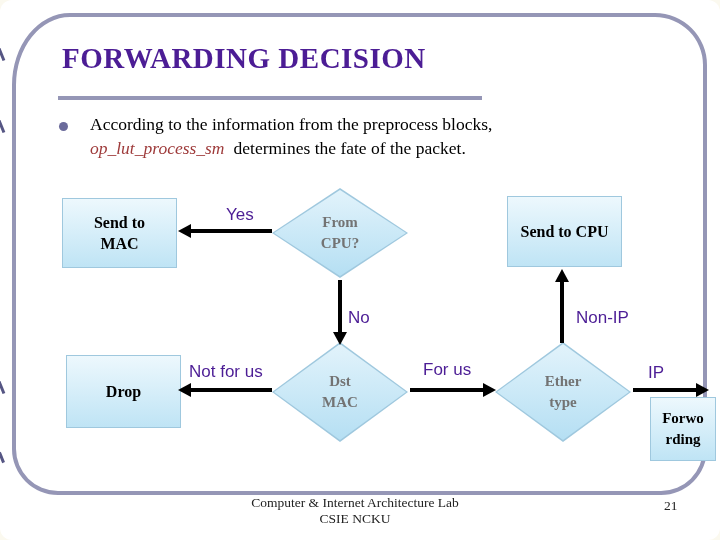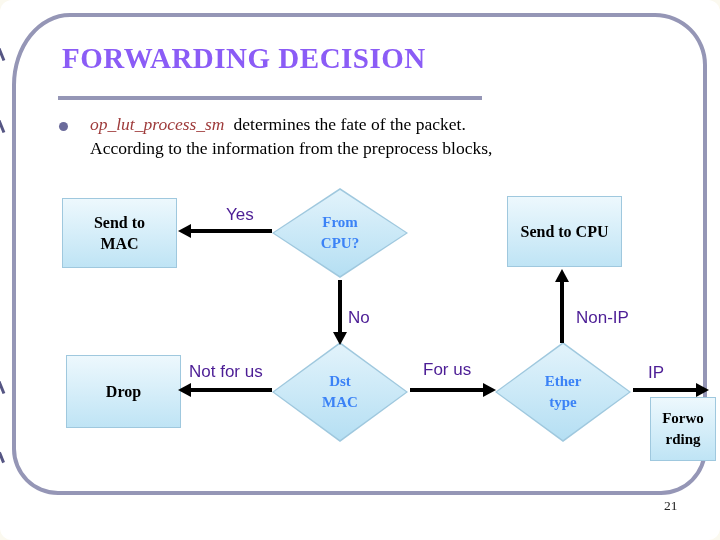--- a/index.html
+++ b/index.html
@@ -1,42 +1,42 @@
 <!DOCTYPE html>
 <html><head>
 <meta charset="utf-8">
 <style>
   html,body{margin:0;padding:0;background:#fbf9ef;}
   .slide{position:relative;width:720px;height:540px;background:#ffffff;overflow:hidden;
          border-radius:12px;font-family:"Liberation Serif",serif;}
   .frame{position:absolute;left:12px;top:13px;width:695px;height:482px;box-sizing:border-box;
          border:4px solid #9596b6;border-radius:58px 52px 46px 46px / 72px 52px 46px 46px;z-index:1;}
   .edge-mark{position:absolute;left:0;width:3px;background:#565684;transform:rotate(-22deg);z-index:1;}
-  .title{position:absolute;left:62px;top:42px;font-size:29px;font-weight:bold;color:#8b5cf6;
+  .title{position:absolute;left:62px;top:42px;font-size:29px;font-weight:bold;color:#4c1d95;
          letter-spacing:0.5px;z-index:2;white-space:nowrap;}
   .rule{position:absolute;left:58px;top:96px;width:424px;height:4px;background:#9596b6;z-index:2;}
   .bullet-dot{position:absolute;left:59px;top:122px;width:9px;height:9px;border-radius:50%;
          background:#6b6b9b;z-index:2;}
   .bullet-text{position:absolute;left:90px;top:112px;width:460px;font-size:17.5px;line-height:24px;
          color:#000;z-index:2;}
   .hl{font-style:italic;color:#9e3a3a;}
   .rest{margin-left:9px;}
   .box{position:absolute;box-sizing:border-box;border:1px solid #9fc8de;
        background:linear-gradient(to bottom,#edf8fd 0%,#bfe4f5 100%);
        display:flex;flex-direction:column;align-items:center;justify-content:center;
        font-weight:bold;font-size:16px;line-height:21px;color:#000;text-align:center;z-index:3;}
   .diamond{position:absolute;z-index:3;}
   .d-bg{position:absolute;left:0;top:0;right:0;bottom:0;
         clip-path:polygon(50% 0,100% 50%,50% 100%,0 50%);background:#9fc8de;}
   .d-fill{position:absolute;left:2px;top:2px;right:2px;bottom:2px;
         clip-path:polygon(50% 0,100% 50%,50% 100%,0 50%);
         background:linear-gradient(to bottom,#e2f3fb 0%,#b5dff3 100%);}
   .d-label{position:absolute;left:0;top:0;right:0;bottom:0;display:flex;flex-direction:column;
         align-items:center;justify-content:center;font-weight:bold;font-size:15px;line-height:21px;
-        color:#3b82f6;text-align:center;}
+        color:#737373;text-align:center;}
   .hline{position:absolute;height:4px;background:#000;z-index:4;}
   .vline{position:absolute;width:4px;background:#000;z-index:4;}
   .head{position:absolute;width:0;height:0;z-index:4;}
   .head-left {border-top:7px solid transparent;border-bottom:7px solid transparent;border-right:13px solid #000;}
   .head-right{border-top:7px solid transparent;border-bottom:7px solid transparent;border-left:13px solid #000;}
   .head-up   {border-left:7px solid transparent;border-right:7px solid transparent;border-bottom:13px solid #000;}
   .head-down {border-left:7px solid transparent;border-right:7px solid transparent;border-top:13px solid #000;}
   .edge-label{position:absolute;font-family:Liberation Sans, sans-serif;font-size:17px;color:#4c1d95;
         z-index:4;white-space:nowrap;}
   .footer{position:absolute;left:105px;top:495px;width:500px;text-align:center;font-size:13.5px;
@@ -52,22 +52,22 @@
   <div class="edge-mark" style="top:48px;height:13px;"></div>
   <div class="edge-mark" style="top:120px;height:13px;"></div>
   <div class="edge-mark" style="top:381px;height:13px;"></div>
   <div class="edge-mark" style="top:452px;height:11px;"></div>
 
   <div class="title">FORWARDING DECISION</div>
   <div class="rule"></div>
 
   <div class="bullet-dot"></div>
   <div class="bullet-text">
+    <div>According to the information from the preprocess blocks,</div>
     <div><span class="hl">op_lut_process_sm</span><span class="rest">determines the fate of the packet.</span></div>
-    <div>According to the information from the preprocess blocks,</div>
   </div>
 
   <div class="box" style="left:62px;top:198px;width:115px;height:70px;">
     <div>Send to</div>
     <div>MAC</div>
   </div>
 
   <div class="box" style="left:507px;top:196px;width:115px;height:71px;">
     <div>Send to CPU</div>
   </div>
@@ -125,15 +125,19 @@
   <div class="edge-label" style="left:189px;top:362px;">Not for us</div>
 
   <div class="hline" style="left:410px;top:388px;width:73px;"></div>
   <div class="head head-right" style="left:483px;top:383px;"></div>
   <div class="edge-label" style="left:423px;top:360px;">For us</div>
 
   <div class="hline" style="left:633px;top:388px;width:63px;"></div>
   <div class="head head-right" style="left:696px;top:383px;"></div>
   <div class="edge-label" style="left:648px;top:363px;">IP</div>
 
+  <div class="footer">
+    <div>Computer &amp; Internet Architecture Lab</div>
+    <div>CSIE NCKU</div>
+  </div>
   <div class="page-num">21</div>
 
 </div>
 
 </body></html>

